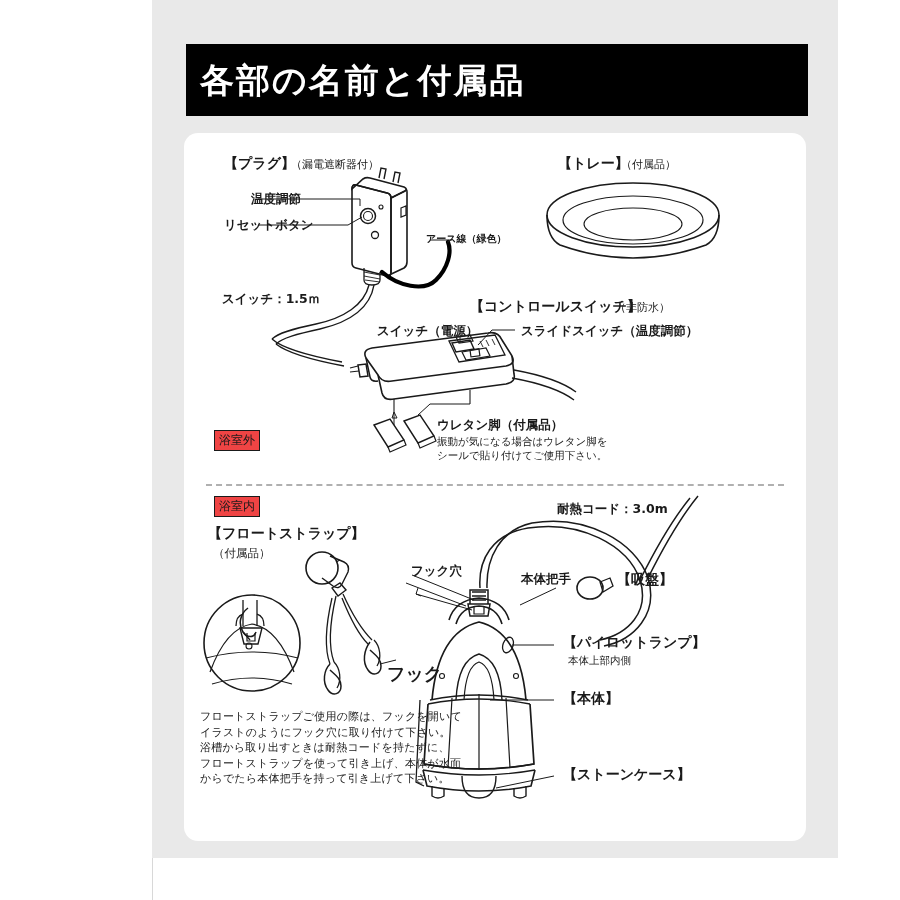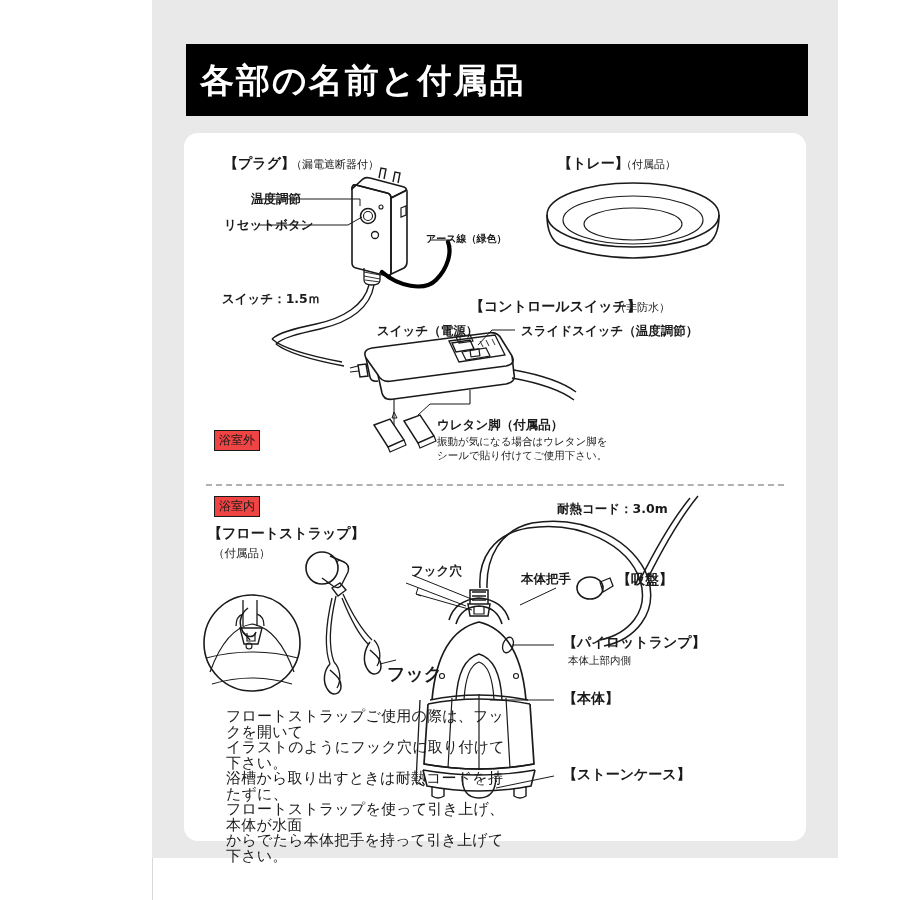--- a/index.html
+++ b/index.html
@@ -44,22 +44,22 @@
     position:absolute;color:#1a1a1a;white-space:nowrap;
     font-family:"DejaVu Sans","Liberation Sans",sans-serif;
   }
   .lbl-b{font-weight:bold;}
   .room-box{
     position:absolute;border:1px solid #1a1a1a;
     padding:1px 4px;font-size:12px;color:#1a1a1a;white-space:nowrap;
     background:#ef4444;
   }
   .para{
-    position:absolute;color:#1a1a1a;font-size:15px;line-height:15.5px;
-    white-space:pre-line;letter-spacing:0.2px;margin-left:26px;
+    position:absolute;color:#1a1a1a;font-size:11px;line-height:15.5px;
+    white-space:pre-line;letter-spacing:0.2px;
   }
   .note-sm{
     position:absolute;color:#1a1a1a;font-size:10.5px;line-height:14px;
     white-space:pre-line;
   }
   svg{position:absolute;left:0;top:0;overflow:visible;}
   .art{fill:none;stroke:#1a1a1a;}
 </style>
 </head>
 <body>

